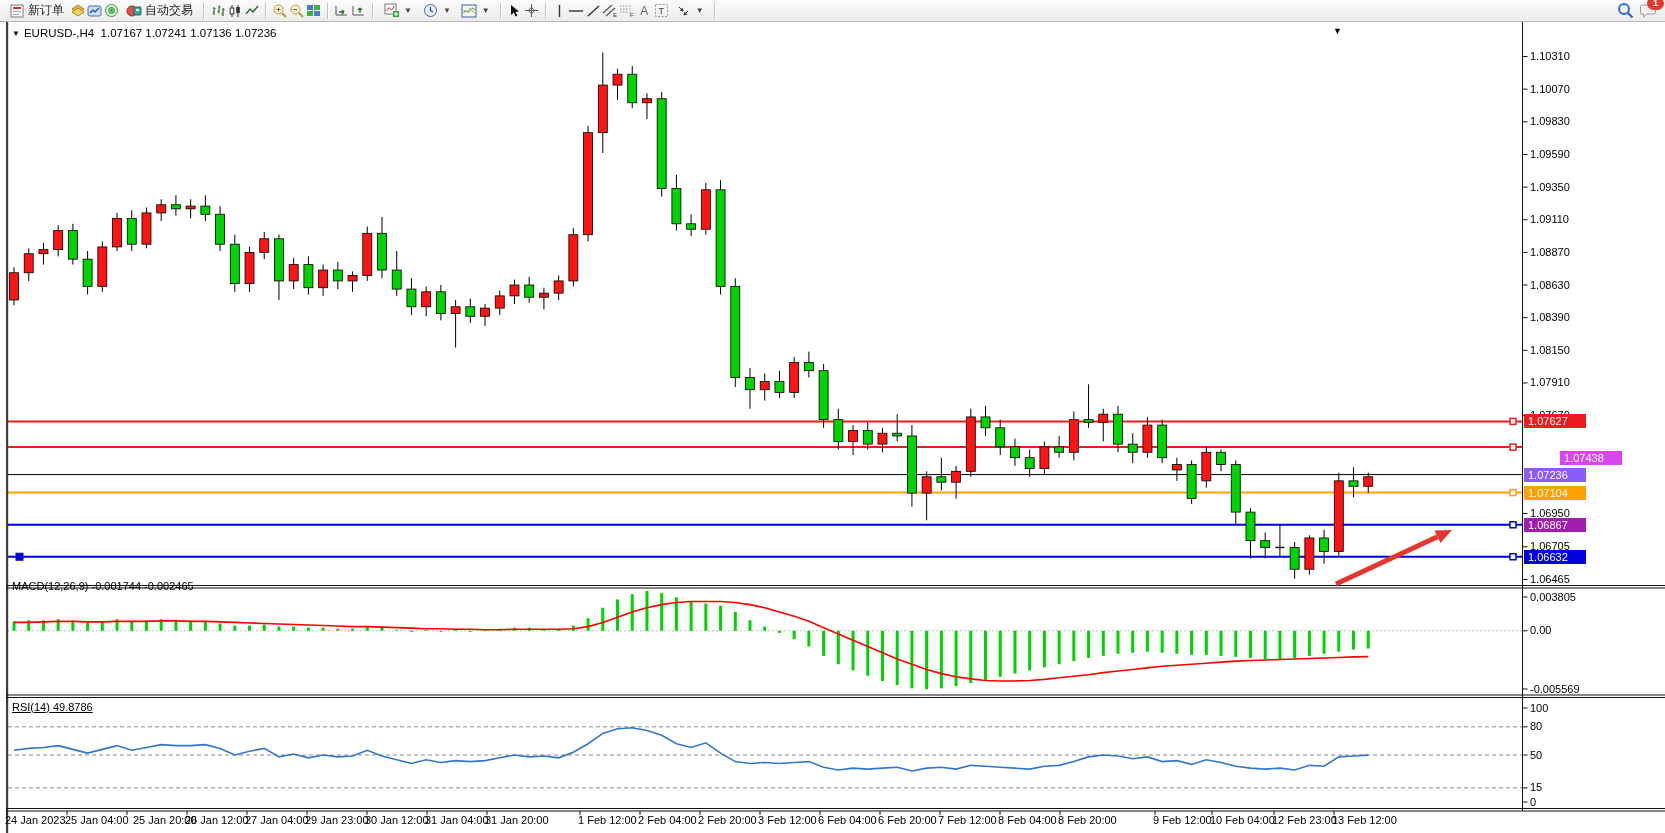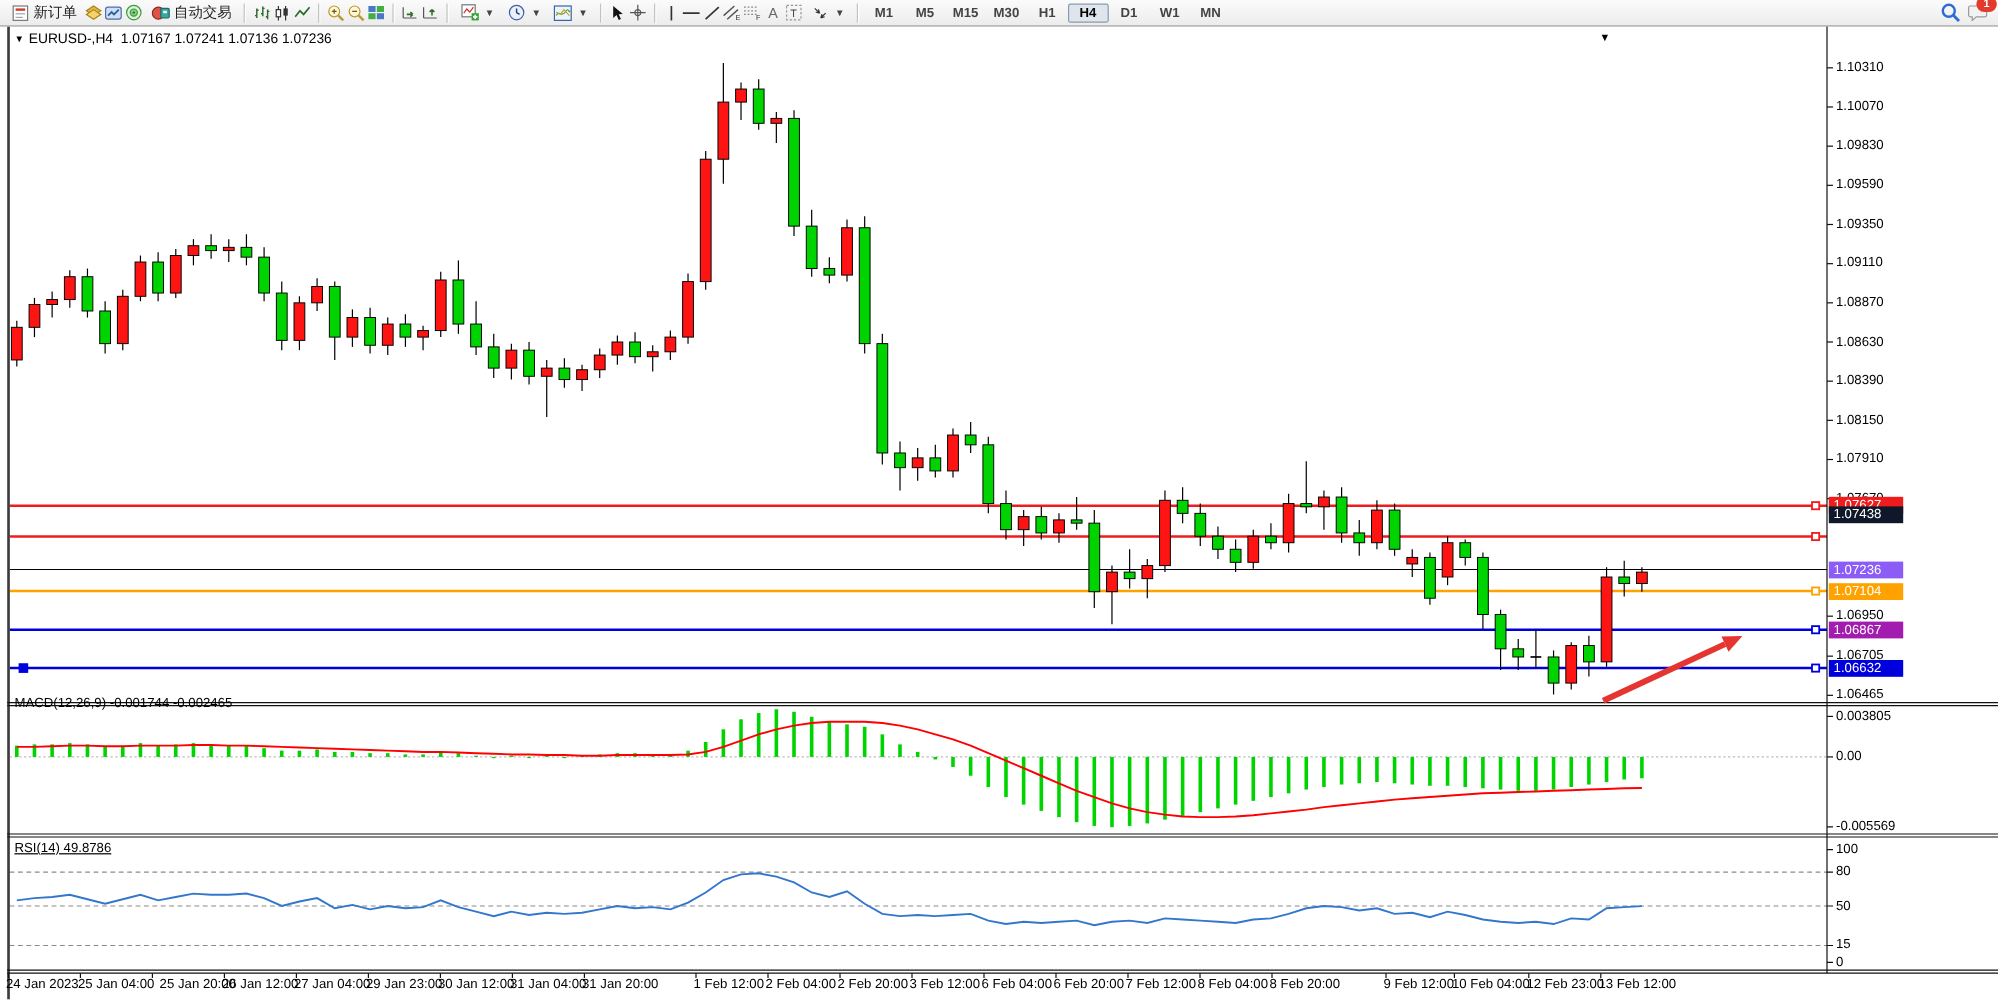--- a/index.html
+++ b/index.html
@@ -232,31 +232,20 @@
         <span class="tbi">
           <svg width="15" height="14" viewBox="0 0 15 14">
               <path d="M3 3 l4 4 M7 7 l-1 -3.2 M7 7 l-3.2 -1" stroke="#333" fill="none"></path>
               <path d="M12 7 l-4 4 M8 11 l3.2 -1 M8 11 l1 -3.2" stroke="#333" fill="none"></path>
             </svg>
         </span>
         <span class="tb-caret">▼</span>
       </div>
     </div>
     <span class="tb-sep"></span>
-    <div class="tb-group" id="tf-group">
-        <span class="tf-btn">M1</span>
-        <span class="tf-btn">M5</span>
-        <span class="tf-btn">M15</span>
-        <span class="tf-btn">M30</span>
-        <span class="tf-btn">H1</span>
-        <span class="tf-btn active">H4</span>
-        <span class="tf-btn">D1</span>
-        <span class="tf-btn">W1</span>
-        <span class="tf-btn">MN</span>
-      </div>
     <div id="tb-right">
       <span class="tbi">
         <svg width="17" height="17" viewBox="0 0 17 17">
             <circle cx="7" cy="7" r="5" fill="none" stroke="#2f6bd8" stroke-width="2"></circle>
             <line x1="11" y1="11" x2="15.5" y2="15.5" stroke="#2f6bd8" stroke-width="2.4"></line>
           </svg>
       </span>
       <span class="tbi" style="position:relative;overflow:visible;">
         <svg width="17" height="15" viewBox="0 0 17 15">
             <path d="M2 2 h12 a1.5 1.5 0 0 1 1.5 1.5 v6 a1.5 1.5 0 0 1 -1.5 1.5 h-7 l-3.5 3 v-3 h-1.5 a1.5 1.5 0 0 1 -1.5 -1.5 v-6 A1.5 1.5 0 0 1 2 2 Z" fill="#f2f2f2" stroke="#9a9a9a"></path>
@@ -647,21 +636,21 @@
         <div class="price-tick" style="top: 572.94px;">1.06465</div>
         <div class="price-tick" style="top: 590.5px;">0.003805</div>
         <div class="price-tick" style="top: 624.277px;">0.00</div>
         <div class="price-tick" style="top: 682.5px;">-0.005569</div>
         <div class="price-tick" style="top: 701.5px;">100</div>
         <div class="price-tick" style="top: 720.3px;">80</div>
         <div class="price-tick" style="top: 748.5px;">50</div>
         <div class="price-tick" style="top: 781.4px;">15</div>
         <div class="price-tick" style="top: 795.5px;">0</div>
         <div class="axis-badge" style="top: 414.408px; background: rgb(238, 28, 28);">1.07627</div>
-        <div class="axis-badge" style="top: 422px; background: #0f172a;">1.07438</div>
+        <div class="axis-badge" style="top: 451px; background: #d946ef; margin-left: 36px;">1.07438</div>
         <div class="axis-badge" style="top: 467.584px; background: #8b5cf6;">1.07236</div>
         <div class="axis-badge" style="top: 485.536px; background: rgb(255, 162, 0);">1.07104</div>
         <div class="axis-badge" style="top: 517.768px; background: #a21caf;">1.06867</div>
         <div class="axis-badge" style="top: 549.728px; background: rgb(0, 0, 221);">1.06632</div>
         <div class="date-lbl" style="left: 5px;">24 Jan 2023</div>
         <div class="date-lbl" style="left: 65px;">25 Jan 04:00</div>
         <div class="date-lbl" style="left: 133px;">25 Jan 20:00</div>
         <div class="date-lbl" style="left: 185px;">26 Jan 12:00</div>
         <div class="date-lbl" style="left: 245px;">27 Jan 04:00</div>
         <div class="date-lbl" style="left: 305px;">29 Jan 23:00</div>

